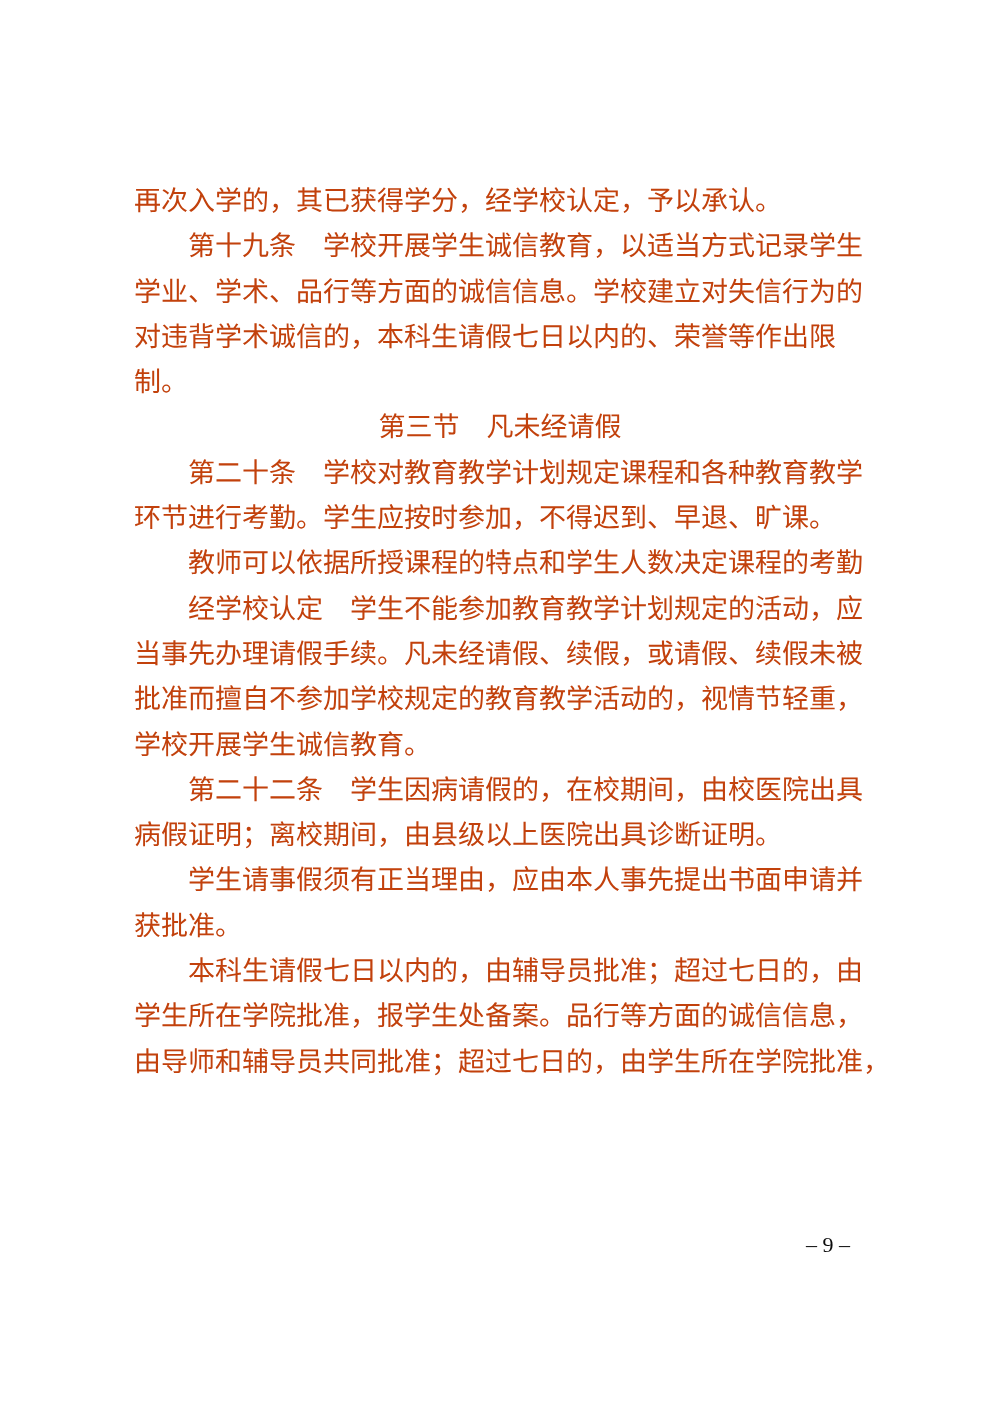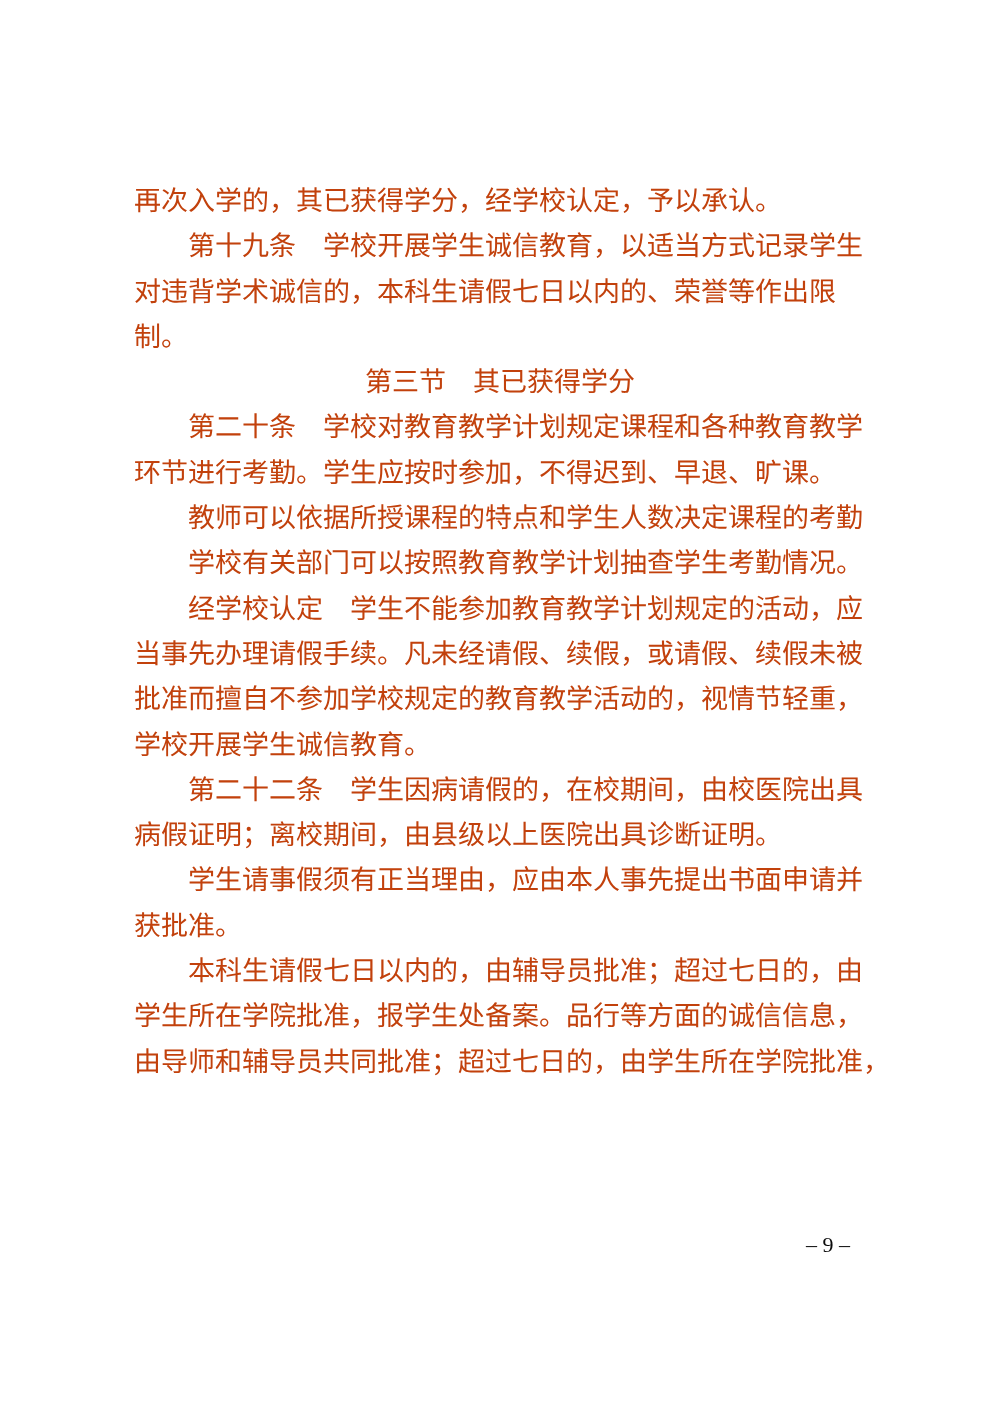--- a/index.html
+++ b/index.html
@@ -52,27 +52,27 @@
   }
 </style>
 </head>
 <body>
 
 <div class="page">
   <div class="content">
 
   <div class="line body">再次入学的，其已获得学分，经学校认定，予以承认。</div>
       <div class="line body indent">第十九条　学校开展学生诚信教育，以适当方式记录学生</div>
+      <div class="line body">学业、学术、品行等方面的诚信信息。学校建立对失信行为的</div>
       <div class="line body">对违背学术诚信的，本科生请假七日以内的、荣誉等作出限</div>
       <div class="line body">制。</div>
-      <div class="line heading">第三节　其已获得学分</div>
+      <div class="line heading">第三节　凡未经请假</div>
       <div class="line body indent">第二十条　学校对教育教学计划规定课程和各种教育教学</div>
       <div class="line body">环节进行考勤。学生应按时参加，不得迟到、早退、旷课。</div>
       <div class="line body indent">教师可以依据所授课程的特点和学生人数决定课程的考勤</div>
-      <div class="line body indent">学校有关部门可以按照教育教学计划抽查学生考勤情况。</div>
       <div class="line body indent">经学校认定　学生不能参加教育教学计划规定的活动，应</div>
       <div class="line body">当事先办理请假手续。凡未经请假、续假，或请假、续假未被</div>
       <div class="line body">批准而擅自不参加学校规定的教育教学活动的，视情节轻重，</div>
       <div class="line body">学校开展学生诚信教育。</div>
       <div class="line body indent">第二十二条　学生因病请假的，在校期间，由校医院出具</div>
       <div class="line body">病假证明；离校期间，由县级以上医院出具诊断证明。</div>
       <div class="line body indent">学生请事假须有正当理由，应由本人事先提出书面申请并</div>
       <div class="line body">获批准。</div>
       <div class="line body indent">本科生请假七日以内的，由辅导员批准；超过七日的，由</div>
       <div class="line body">学生所在学院批准，报学生处备案。品行等方面的诚信信息，</div>

